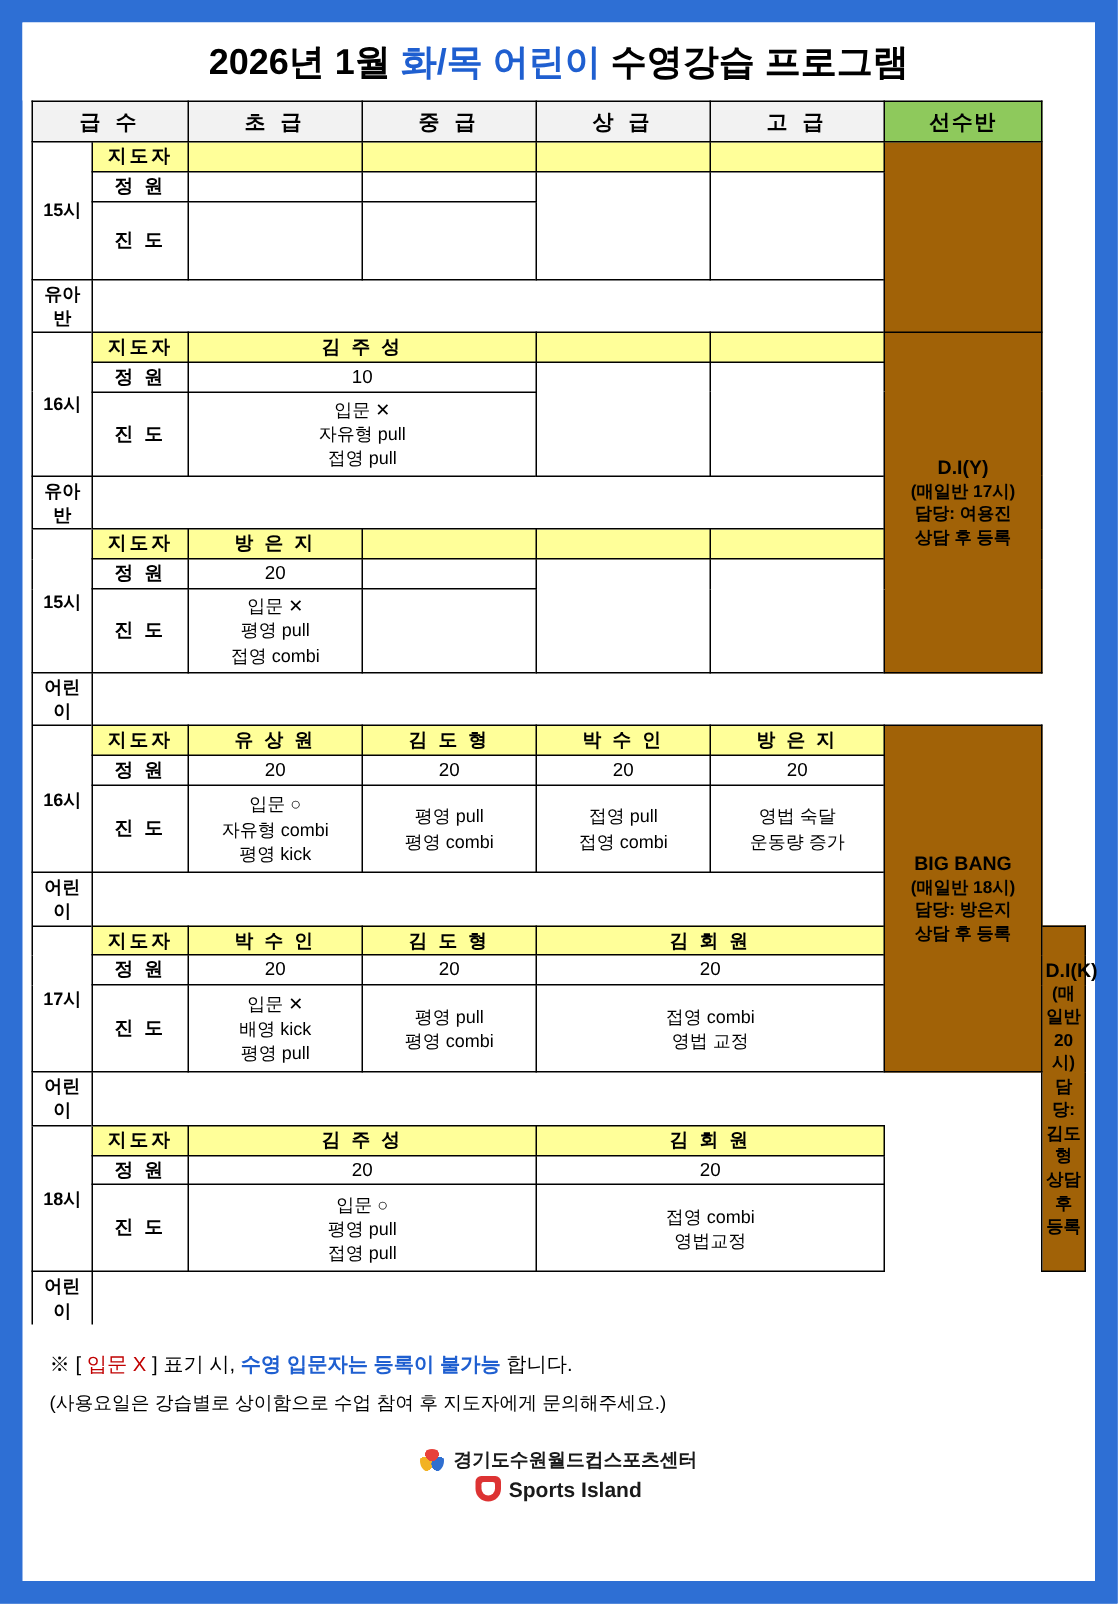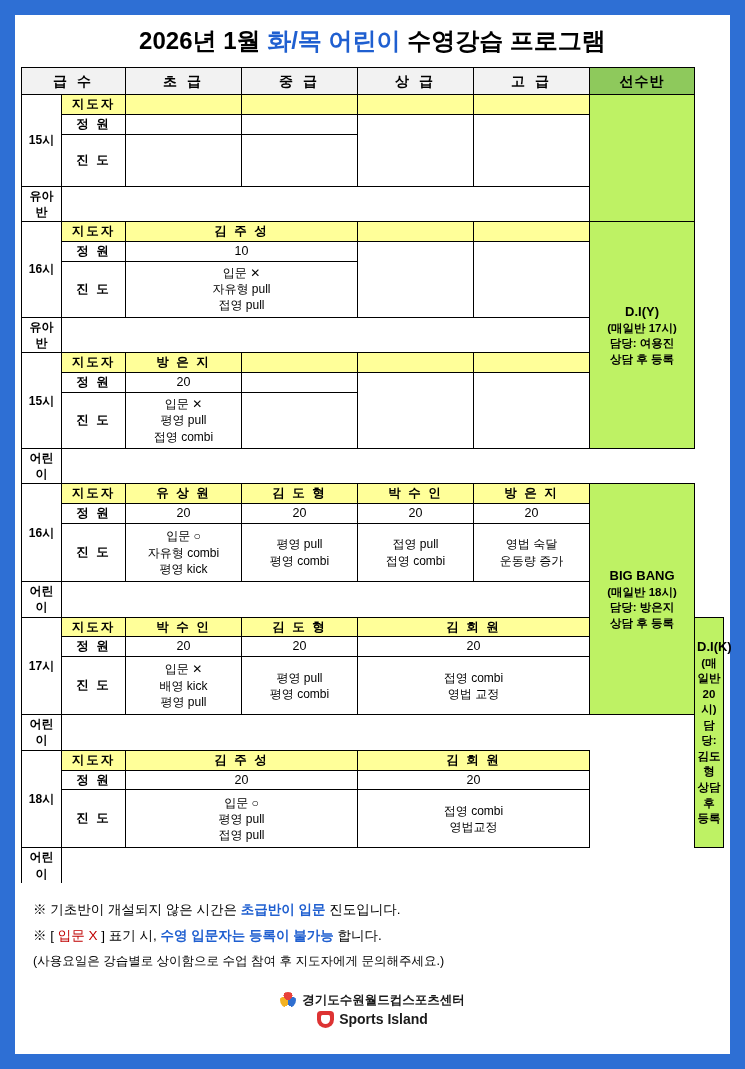--- a/index.html
+++ b/index.html
@@ -93,21 +93,21 @@
     letter-spacing: 2px;
   }
   .cap { background: #ffffff; }
   .prog {
     background: #ffffff;
     font-size: 12px;
     line-height: 1.55;
     padding: 3px 2px;
   }
   .green-cell {
-    background: #bef264;
+    background: #a16207;
     font-size: 11.5px;
     font-weight: bold;
     line-height: 1.5;
   }
   .green-cell .big { font-size: 13px; }
 
   
   .notes {
     margin: 14px 0 0 18px;
     font-size: 13.5px;
@@ -375,23 +375,20 @@
 영법교정</td>
         </tr>
         <tr style="height:0">
             <td class="lbl-time" style="border-top:none;border-bottom:none;height:14px;vertical-align:top">어린이</td>
           </tr>
       </tbody>
     </table>
 
     <div class="notes">
       <div>
-        <span>※ 기초반이 개설되지 않은 시간은 </span><span class="blue">초급반이 입문</span><span> 진도입니다.</span>
-      </div>
-      <div>
         <span>※ [ </span><span class="red">입문 X</span><span> ] 표기 시, </span><span class="blue">수영 입문자는 등록이 불가능</span><span> 합니다.</span>
       </div>
       <div class="sub">(사용요일은 강습별로 상이함으로 수업 참여 후 지도자에게 문의해주세요.)</div>
     </div>
 
     <div class="footer">
       <div class="logo-row">
         <span class="flower"></span>
         <span>경기도수원월드컵스포츠센터</span>
       </div>

